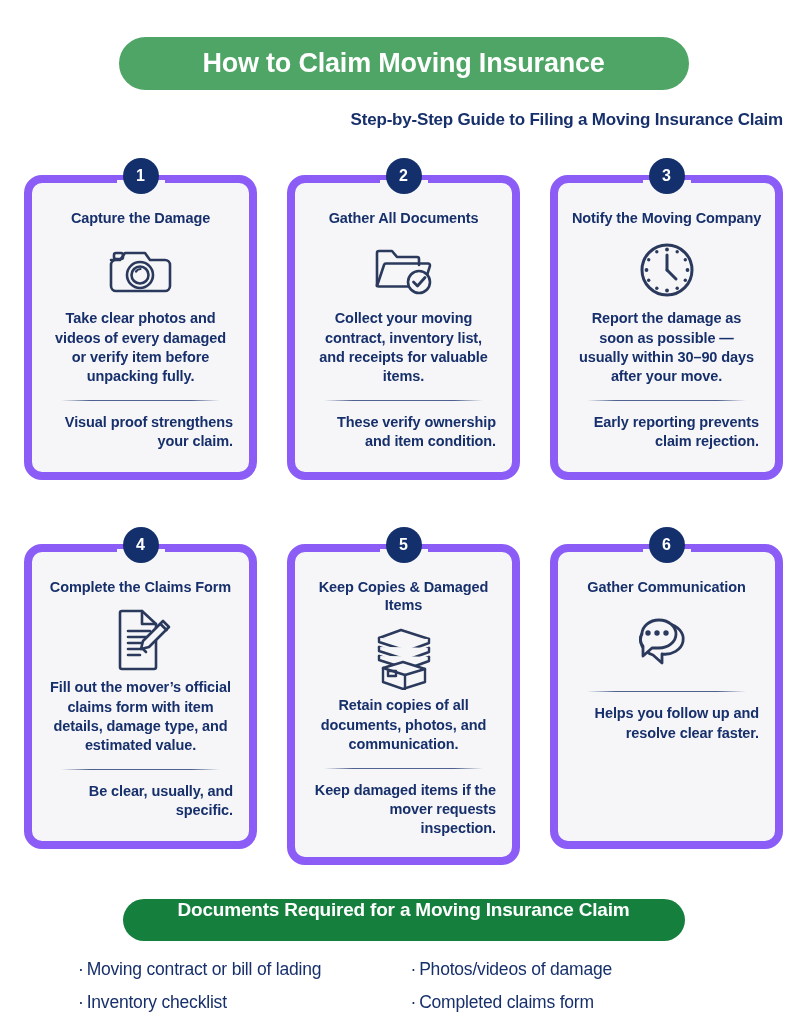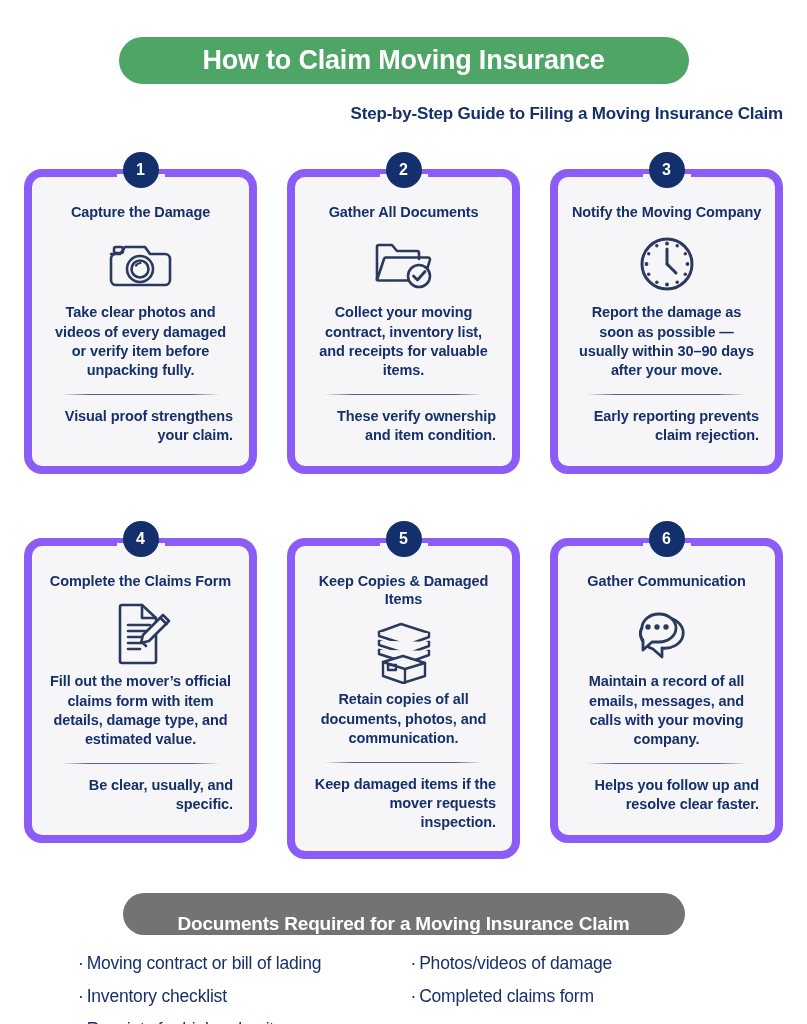--- a/index.html
+++ b/index.html
@@ -16,21 +16,21 @@
     width: 807px;
     height: 1024px;
     position: relative;
     padding: 0 24px;
   }
 
   
   .header-pill {
     margin: 37px auto 0;
     width: 570px;
-    height: 47px;
+    height: 53px;
     background: #4ea565;
     border-radius: 27px;
     display: flex;
     align-items: center;
     justify-content: center;
   }
   .header-pill-text {
     color: #ffffff;
     font-size: 27px;
     font-weight: bold;
@@ -152,24 +152,24 @@
     padding: 0 4px;
   }
 
   
   .footer { margin-top: 34px; }
 
   .footer-pill {
     margin: 0 auto;
     width: 562px;
     height: 42px;
-    background: #737373;
+    background: #15803d;
     border-radius: 21px;
     display: flex;
-    align-items: flex-end;
+    align-items: flex-start;
     justify-content: center;
   }
   .footer-pill-text {
     color: #ffffff;
     font-size: 19px;
     font-weight: bold;
     letter-spacing: -0.2px;
   }
 
   .doc-cols {
@@ -331,21 +331,20 @@
           <svg width="70" height="62" viewBox="0 0 70 62" fill="none" stroke="#2b3a5c" stroke-width="2.8" stroke-linecap="round" stroke-linejoin="round">
             <path d="M36 16 a18 15 0 0 1 -6 30 v9 l-9 -8 a18 15 0 0 1 15 -31 z" fill="#f6f6f8"></path>
             <path d="M10 26 a17 14 0 1 1 17 14 h-7 l-9 8 v-10 a14 12 0 0 1 -1 -12 z" fill="#f6f6f8"></path>
             <g fill="#2b3a5c" stroke="none">
               <circle cx="16" cy="25" r="2.7"></circle>
               <circle cx="25" cy="25" r="2.7"></circle>
               <circle cx="34" cy="25" r="2.7"></circle>
             </g>
           </svg>
         </div>
-        <div class="card-body">Maintain a record of all emails, messages, and calls with your moving company.</div>
         <div class="divider"></div>
         <div class="card-tip">Helps you follow up and resolve clear faster.</div>
       </div>
     </div>
 
   </div>
 
   <div class="footer">
     <div class="footer-pill">
       <span class="footer-pill-text">Documents Required for a Moving Insurance Claim</span>

